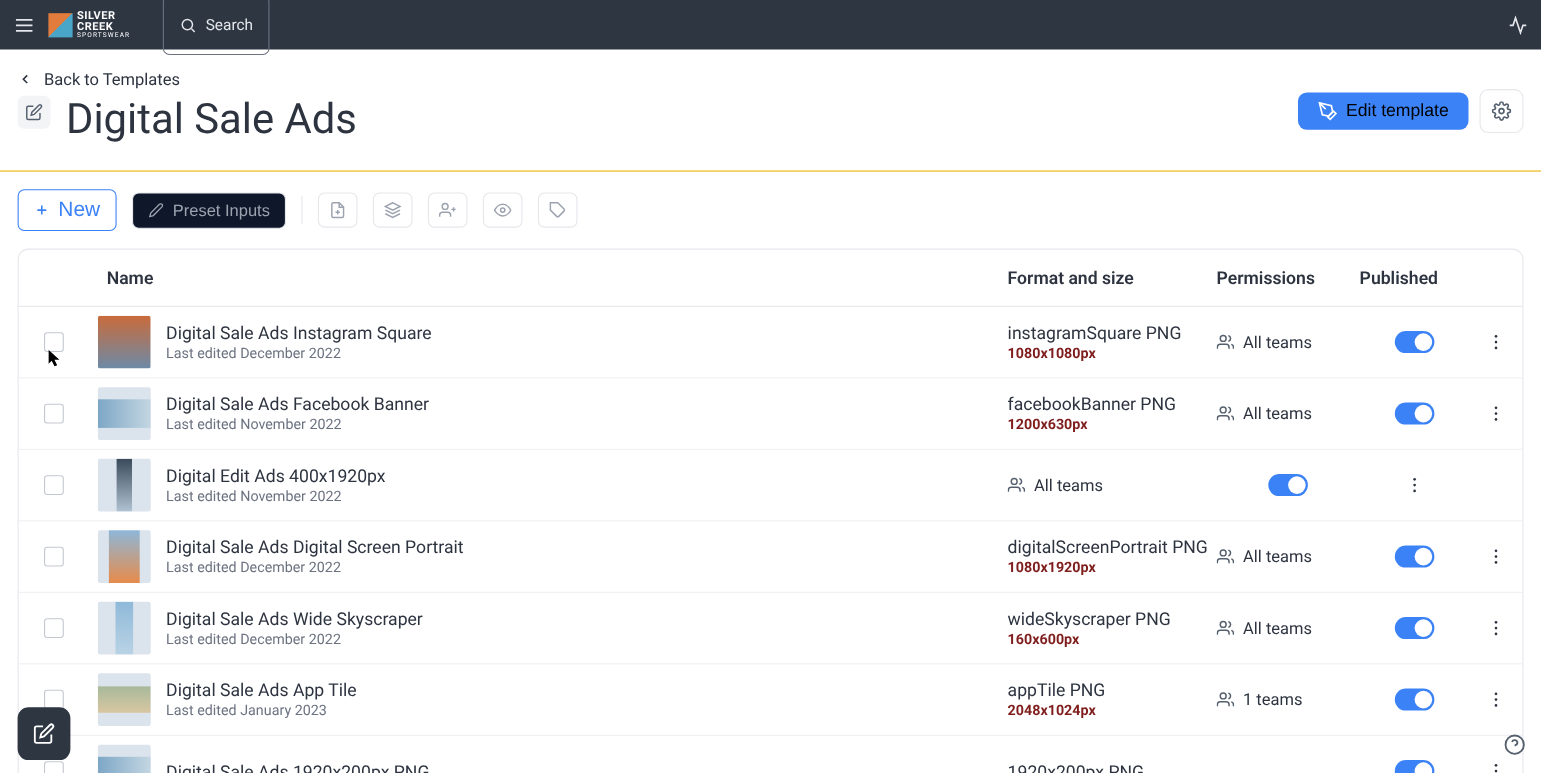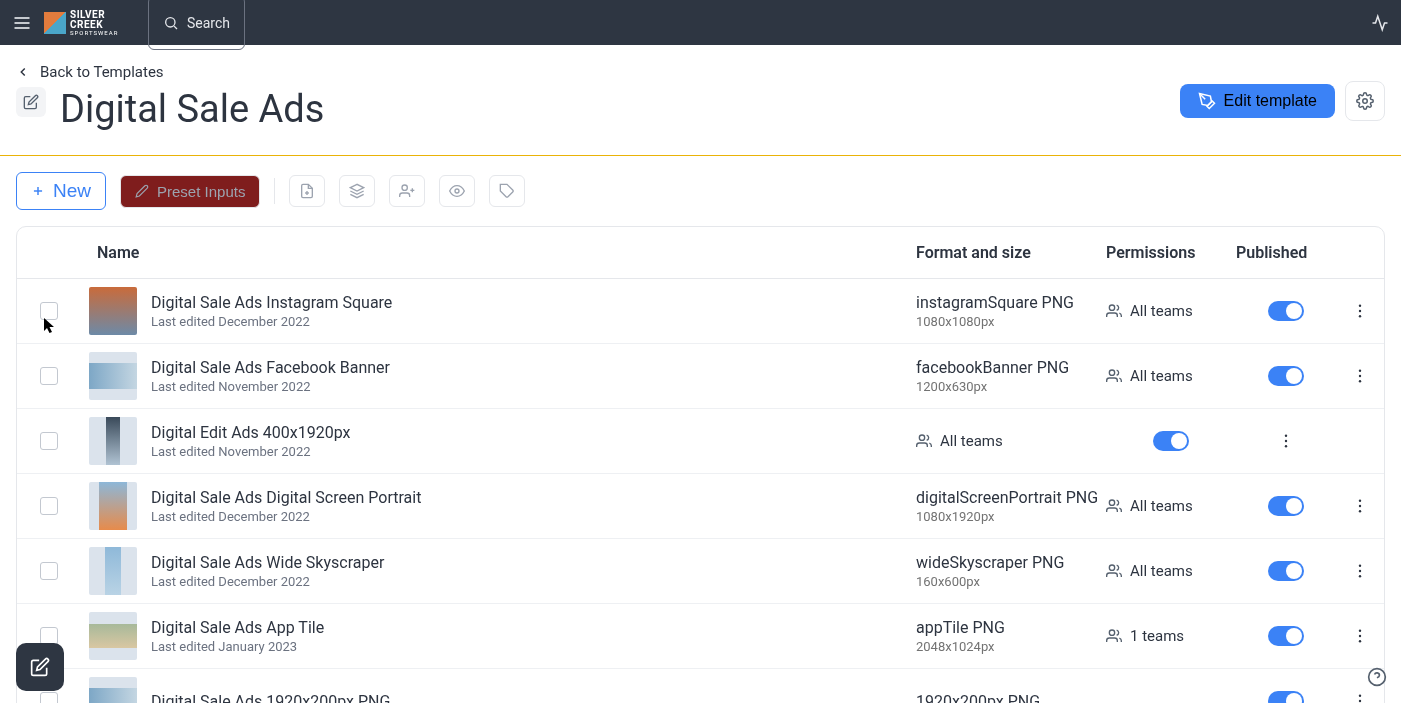--- a/index.html
+++ b/index.html
@@ -79,21 +79,21 @@
   .toolbar {
     padding:16px; display:flex; gap:14px; align-items:center;
   }
   .new-btn {
     display:flex; align-items:center; gap:8px;
     border:1px solid #3b82f6; color:#3b82f6; background:#fff;
     padding:7px 14px; border-radius:6px; font-size:19px; cursor:pointer;
   }
   .preset-btn {
     display:flex; align-items:center; gap:8px;
-    border:1px solid #e5e7eb; color:#9ca3af; background:#7f1d1d;
+    border:1px solid #e5e7eb; color:#9ca3af; background:#0f172a;
     padding:7px 14px; border-radius:6px; font-size:15px; cursor:default;
   }
   .toolbar-sep { width:1px; height:26px; background:#e5e7eb; }
   .icon-btn {
     width:36px; height:32px; border:1px solid #e5e7eb; border-radius:6px;
     display:flex; align-items:center; justify-content:center; color:#9ca3af;
     background:#fff;
   }
 
   
@@ -117,21 +117,21 @@
     height:65px;
     border-bottom:1px solid #eef0f3;
   }
   .checkbox-cell { display:flex; justify-content:center; }
   .checkbox { width:18px; height:18px; border:1.5px solid #c3c8d0; border-radius:3px; cursor:pointer; background:#fff; }
   .name-cell { display:flex; align-items:center; gap:14px; padding-left:8px; }
   .thumb { width:48px; height:48px; background:#dbe3ec; border-radius:2px; display:flex; align-items:center; justify-content:center; overflow:hidden; flex-shrink:0;}
   .name-text .main { font-size:16px; }
   .name-text .sub { font-size:13px; color:#6b7280; margin-top:2px; }
   .format-cell .main { font-size:16px; }
-  .format-cell .sub { font-size:13px; color:#737373; margin-top:2px; }
+  .format-cell .sub { font-size:13px; color:#7f1d1d; margin-top:2px;font-weight:bold; }
   .perm-cell { display:flex; align-items:center; gap:8px; font-size:15px; }
   .toggle-cell { display:flex; justify-content:center; }
   .toggle {
     width:36px; height:20px; border-radius:10px; background:#3b82f6; position:relative; cursor:pointer;
   }
   .toggle::after {
     content:""; position:absolute; right:2px; top:2px; width:16px; height:16px; border-radius:50%; background:#fff;
   }
   .dots-cell { display:flex; justify-content:center; cursor:pointer; }
 

